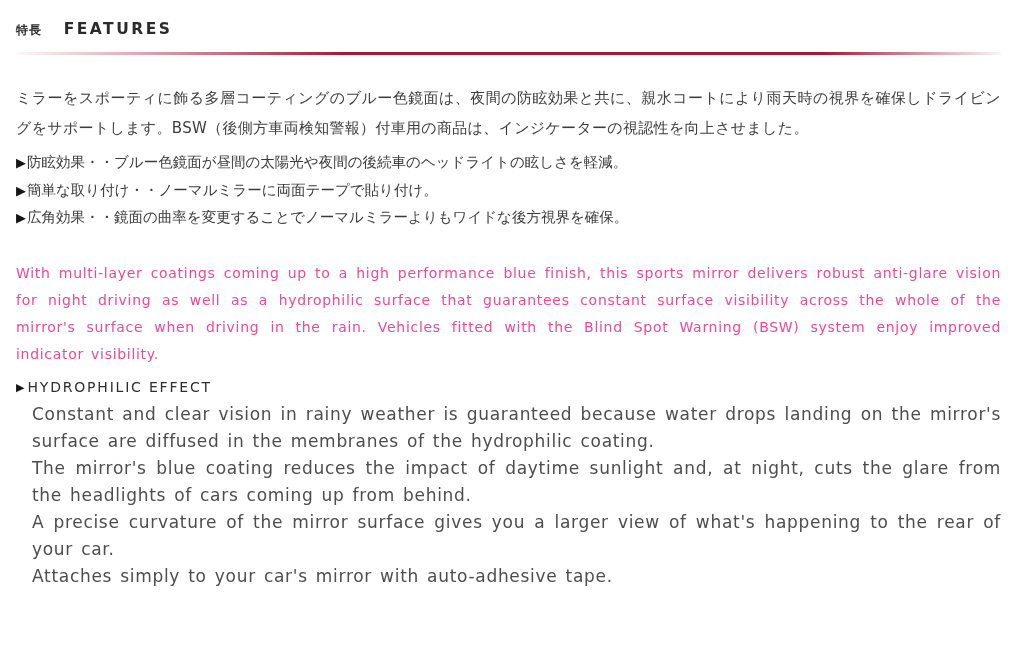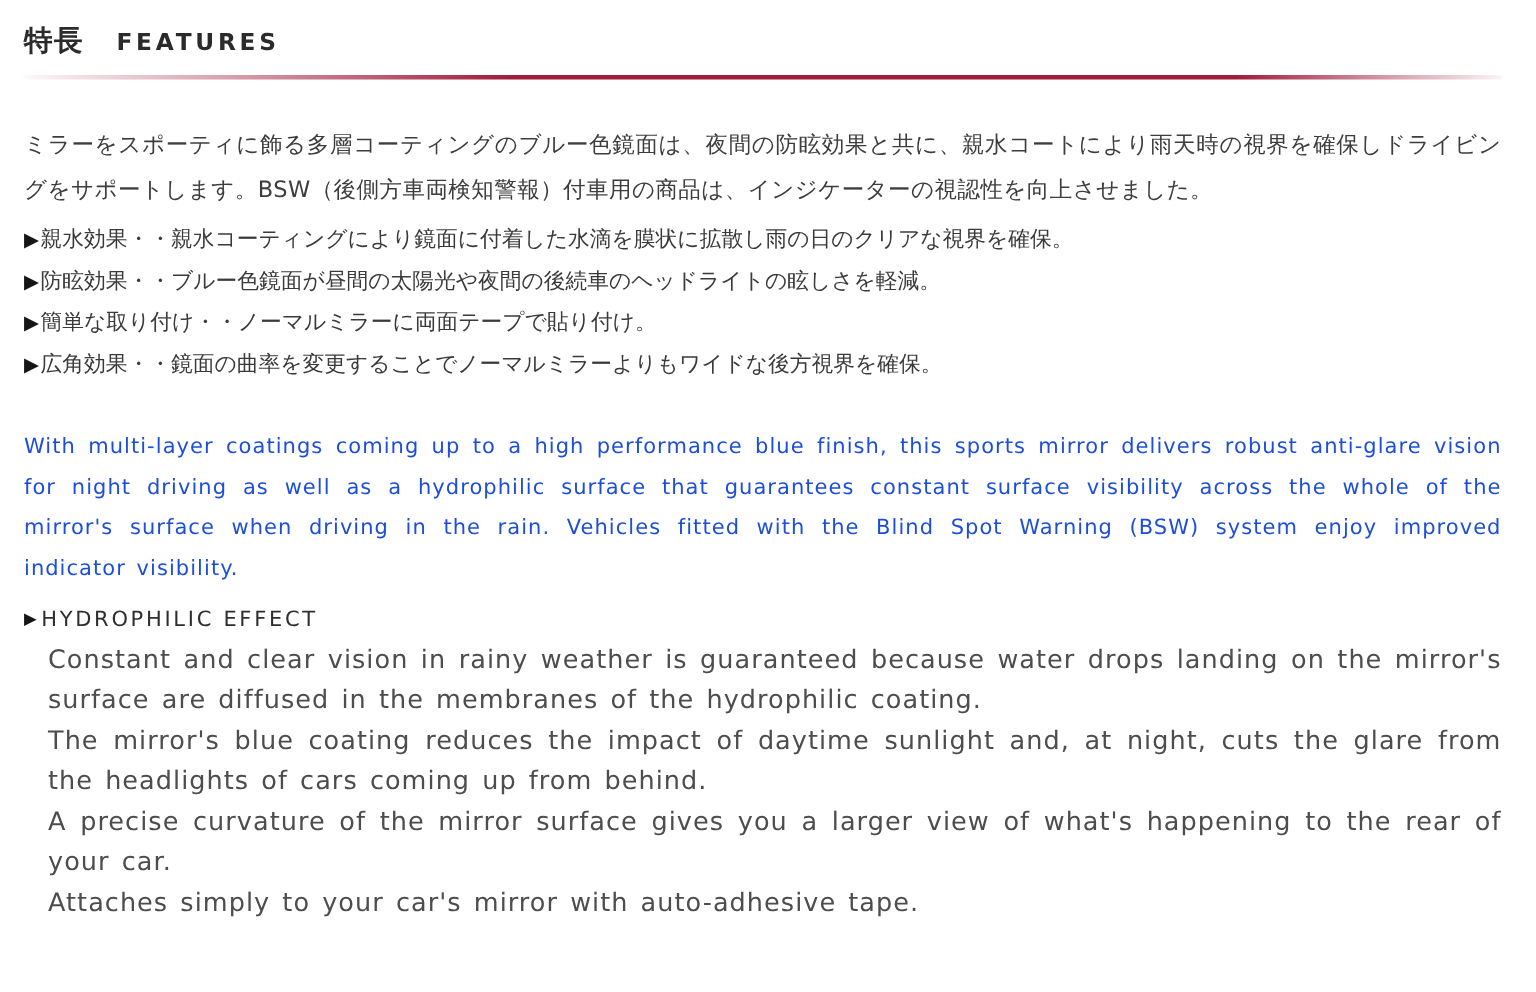--- a/index.html
+++ b/index.html
@@ -7,21 +7,21 @@
   body {
     width: 1024px; height: 661px; overflow: hidden;
     background: #ffffff;
     font-family: "DejaVu Sans", "Liberation Sans", sans-serif;
     color: #3d3d3d;
   }
   .page { padding: 14px 23px 0 16px; }
 
   
   .hdr h1 { margin: 0; line-height: 26px; font-size: 19px; color: #2b2b2b; font-weight: bold; }
-  .t-ja { font-size: 19px; letter-spacing: 1px; }
+  .t-ja { font-size: 12px; letter-spacing: 1px; }
   .t-en { font-size: 15.5px; letter-spacing: 2.5px; margin-left: 15px; }
   .rule {
     height: 3px; margin-top: 9px; border-radius: 2px;
     background: linear-gradient(to right,
       rgba(161,28,60,0.03) 0%,
       rgba(161,28,60,0.45) 15%,
       rgba(161,28,60,1) 33%,
       rgba(161,28,60,1) 82%,
       rgba(161,28,60,0.35) 94%,
       rgba(161,28,60,0.05) 100%);
@@ -35,21 +35,21 @@
 
   
   .jp-list { margin: 0; padding: 0; list-style: none; }
   .jp-item { font-size: 14.5px; line-height: 26.5px; color: #3a3a3a; }
   .marker { color: #151515; }
   .jp-item .marker { font-size: 13px; margin-right: 1px; }
 
   
   .en-intro {
     margin: 28px 0 6px; font-size: 14px; line-height: 27px;
-    text-align: justify; letter-spacing: 0.7px; word-spacing: 2px; color: #1d4ed8;
+    text-align: justify; letter-spacing: 0.7px; word-spacing: 2px; color: #ec4899;
   }
 
   
   .en-sec-head {
     font-size: 14px; font-weight: normal; letter-spacing: 1.8px;
     color: #2e2e2e; line-height: 27px;
   }
   .en-sec-head .marker { font-size: 11px; margin-right: 3px; letter-spacing: 0; vertical-align: 1px; }
   .en-body {
     margin: 0 0 0 16px; font-size: 17px; line-height: 27px;
@@ -65,23 +65,20 @@
     <h1>
       <span class="t-ja">特長</span>
       <span class="t-en">FEATURES</span>
     </h1>
     <div class="rule"></div>
   </header>
 
   <p class="jp-intro">ミラーをスポーティに飾る多層コーティングのブルー色鏡面は、夜間の防眩効果と共に、親水コートにより雨天時の視界を確保しドライビングをサポートします。BSW（後側方車両検知警報）付車用の商品は、インジケーターの視認性を向上させました。</p>
 
   <ul class="jp-list">
-    <li class="jp-item">
-      <span class="marker">▶</span><span>親水効果・・親水コーティングにより鏡面に付着した水滴を膜状に拡散し雨の日のクリアな視界を確保。</span>
-    </li>
     <li class="jp-item">
       <span class="marker">▶</span><span>防眩効果・・ブルー色鏡面が昼間の太陽光や夜間の後続車のヘッドライトの眩しさを軽減。</span>
     </li>
     <li class="jp-item">
       <span class="marker">▶</span><span>簡単な取り付け・・ノーマルミラーに両面テープで貼り付け。</span>
     </li>
     <li class="jp-item">
       <span class="marker">▶</span><span>広角効果・・鏡面の曲率を変更することでノーマルミラーよりもワイドな後方視界を確保。</span>
     </li>
   </ul>

